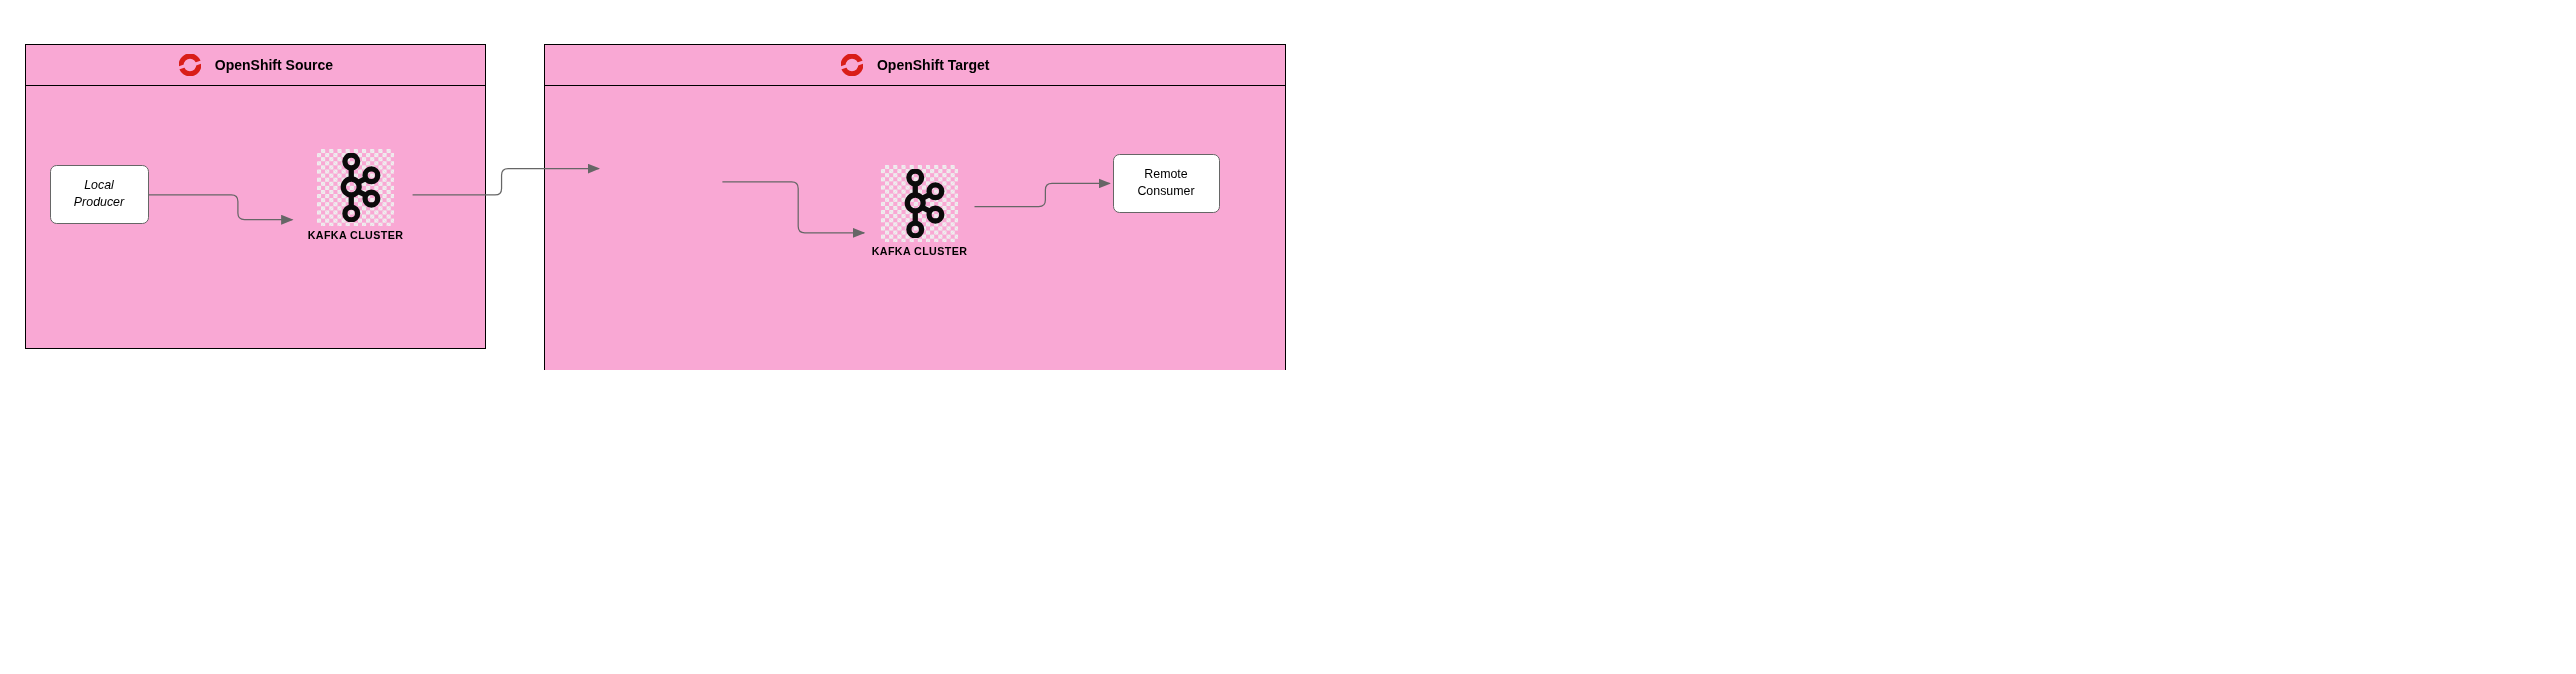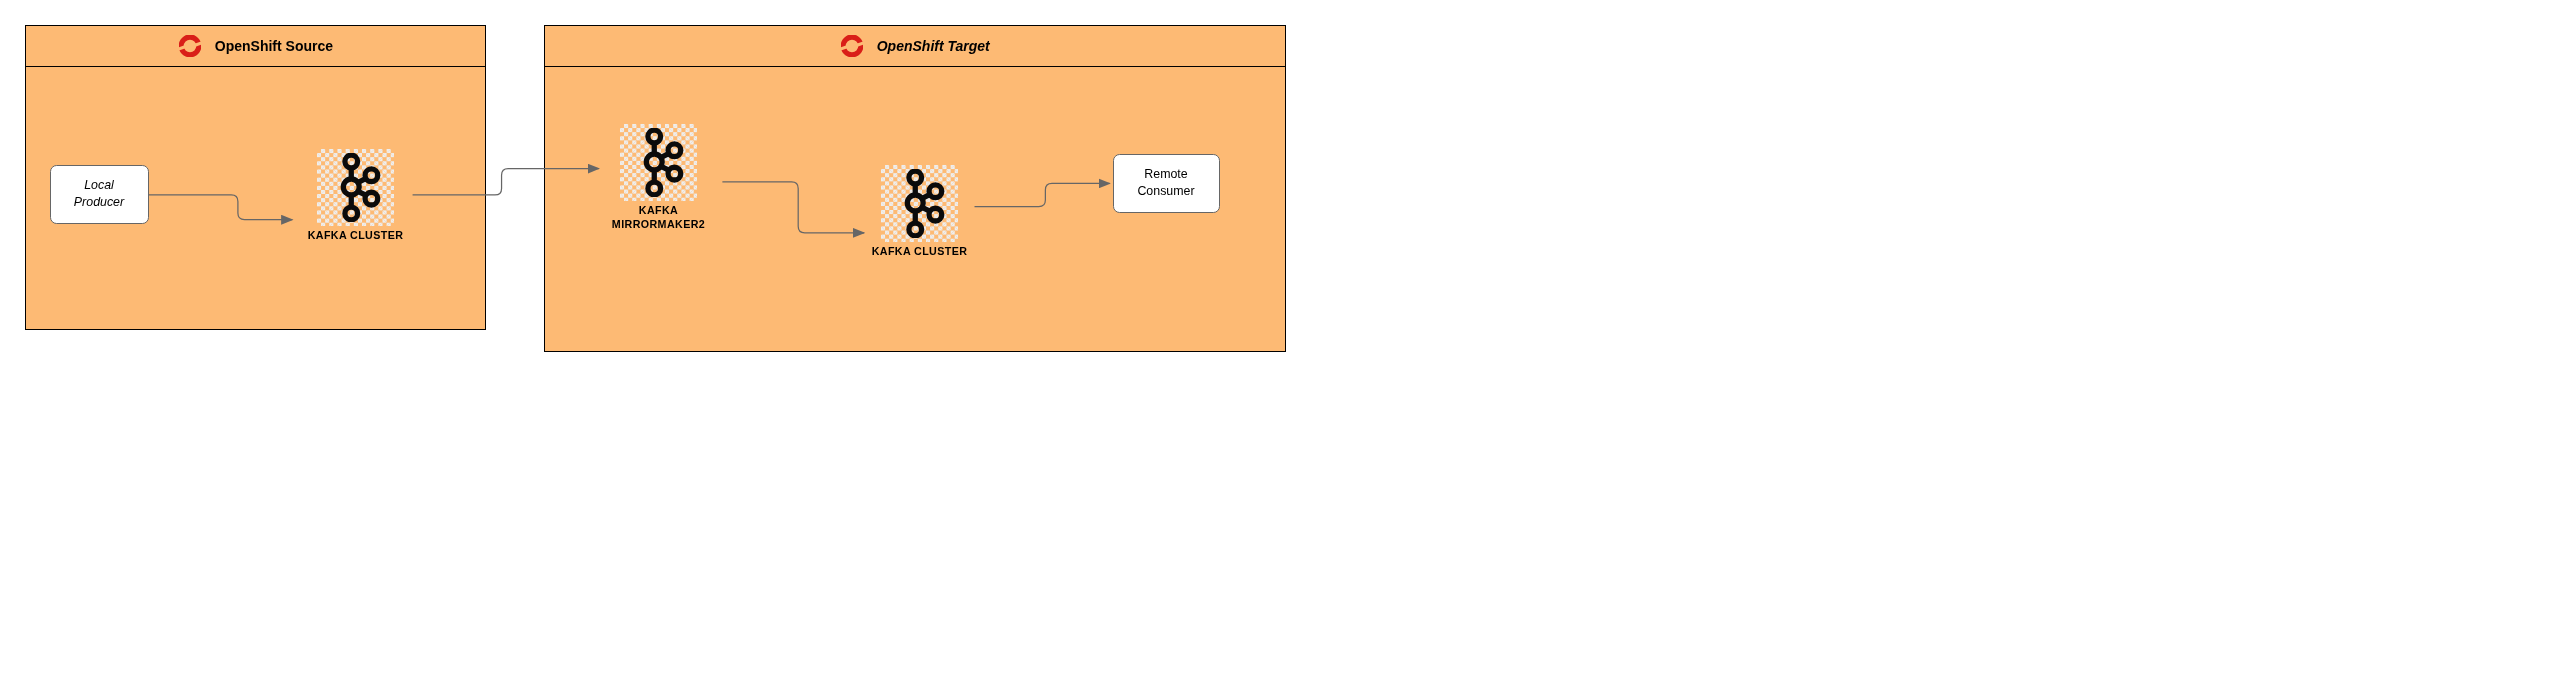--- a/index.html
+++ b/index.html
@@ -9,21 +9,22 @@
     padding: 16.5px;
   }
   .canvas {
     position: relative;
     width: 1288px;
     height: 337px;
   }
   .container {
     position: absolute;
     border: 1.2px solid #000;
-    background: #fdba74;
+    background: #f9a8d4;
+    margin-top: 19px;
   }
   .container-header {
     border-bottom: 1.2px solid #000;
     display: flex;
     align-items: center;
     justify-content: center;
     gap: 11.5px;
     height: 41px;
     font-weight: bold;
     font-size: 14px;
@@ -96,21 +97,21 @@
               <rect x="60" y="48" width="50" height="12" fill="black" transform="rotate(-20 50 50)"></rect>
             </mask>
           </defs>
           <circle cx="50" cy="50" r="34" fill="none" stroke="#d91e18" stroke-width="20" mask="url(#osGap1)"></circle>
         </svg>
       </span>
       <span>OpenShift Source</span>
     </div>
   </div>
 
-  <div class="container" style="left:527px; top:8.2px; width:742px; height:327px;font-style:italic;">
+  <div class="container" style="left:527px; top:8.2px; width:742px; height:327px;">
     <div class="container-header">
       <span class="openshift-icon">
         <svg viewBox="0 0 100 100" width="26" height="26">
           <defs>
             <mask id="osGap2">
               <rect width="100" height="100" fill="white"></rect>
               <rect x="-10" y="40" width="50" height="12" fill="black" transform="rotate(-20 50 50)"></rect>
               <rect x="60" y="48" width="50" height="12" fill="black" transform="rotate(-20 50 50)"></rect>
             </mask>
           </defs>
@@ -138,39 +139,20 @@
           <line x1="42" y1="28" x2="42" y2="49"></line>
           <line x1="42" y1="79" x2="42" y2="102"></line>
           <line x1="54" y1="56" x2="70" y2="48"></line>
           <line x1="54" y1="72" x2="70" y2="80"></line>
         </g>
       </svg>
     </div>
     <div class="kafka-label">KAFKA CLUSTER</div>
   </div>
 
-  <div class="kafka-block" style="left:572px; top:107px; width:140px;">
-    <div class="kafka-icon-bg">
-      <svg viewBox="0 0 100 130" width="53" height="69">
-        <g fill="none" stroke="#0b0b0b" stroke-width="10">
-          <circle cx="42" cy="16" r="12"></circle>
-          <circle cx="42" cy="64" r="15"></circle>
-          <circle cx="42" cy="114" r="12"></circle>
-          <circle cx="80" cy="42" r="12"></circle>
-          <circle cx="80" cy="86" r="12"></circle>
-          <line x1="42" y1="28" x2="42" y2="49"></line>
-          <line x1="42" y1="79" x2="42" y2="102"></line>
-          <line x1="54" y1="56" x2="70" y2="48"></line>
-          <line x1="54" y1="72" x2="70" y2="80"></line>
-        </g>
-      </svg>
-    </div>
-    <div class="kafka-label" style="white-space:pre-line;">KAFKA
-MIRRORMAKER2</div>
-  </div>
 
   <div class="kafka-block" style="left:841px; top:148px; width:124px;">
     <div class="kafka-icon-bg">
       <svg viewBox="0 0 100 130" width="53" height="69">
         <g fill="none" stroke="#0b0b0b" stroke-width="10">
           <circle cx="42" cy="16" r="12"></circle>
           <circle cx="42" cy="64" r="15"></circle>
           <circle cx="42" cy="114" r="12"></circle>
           <circle cx="80" cy="42" r="12"></circle>
           <circle cx="80" cy="86" r="12"></circle>

